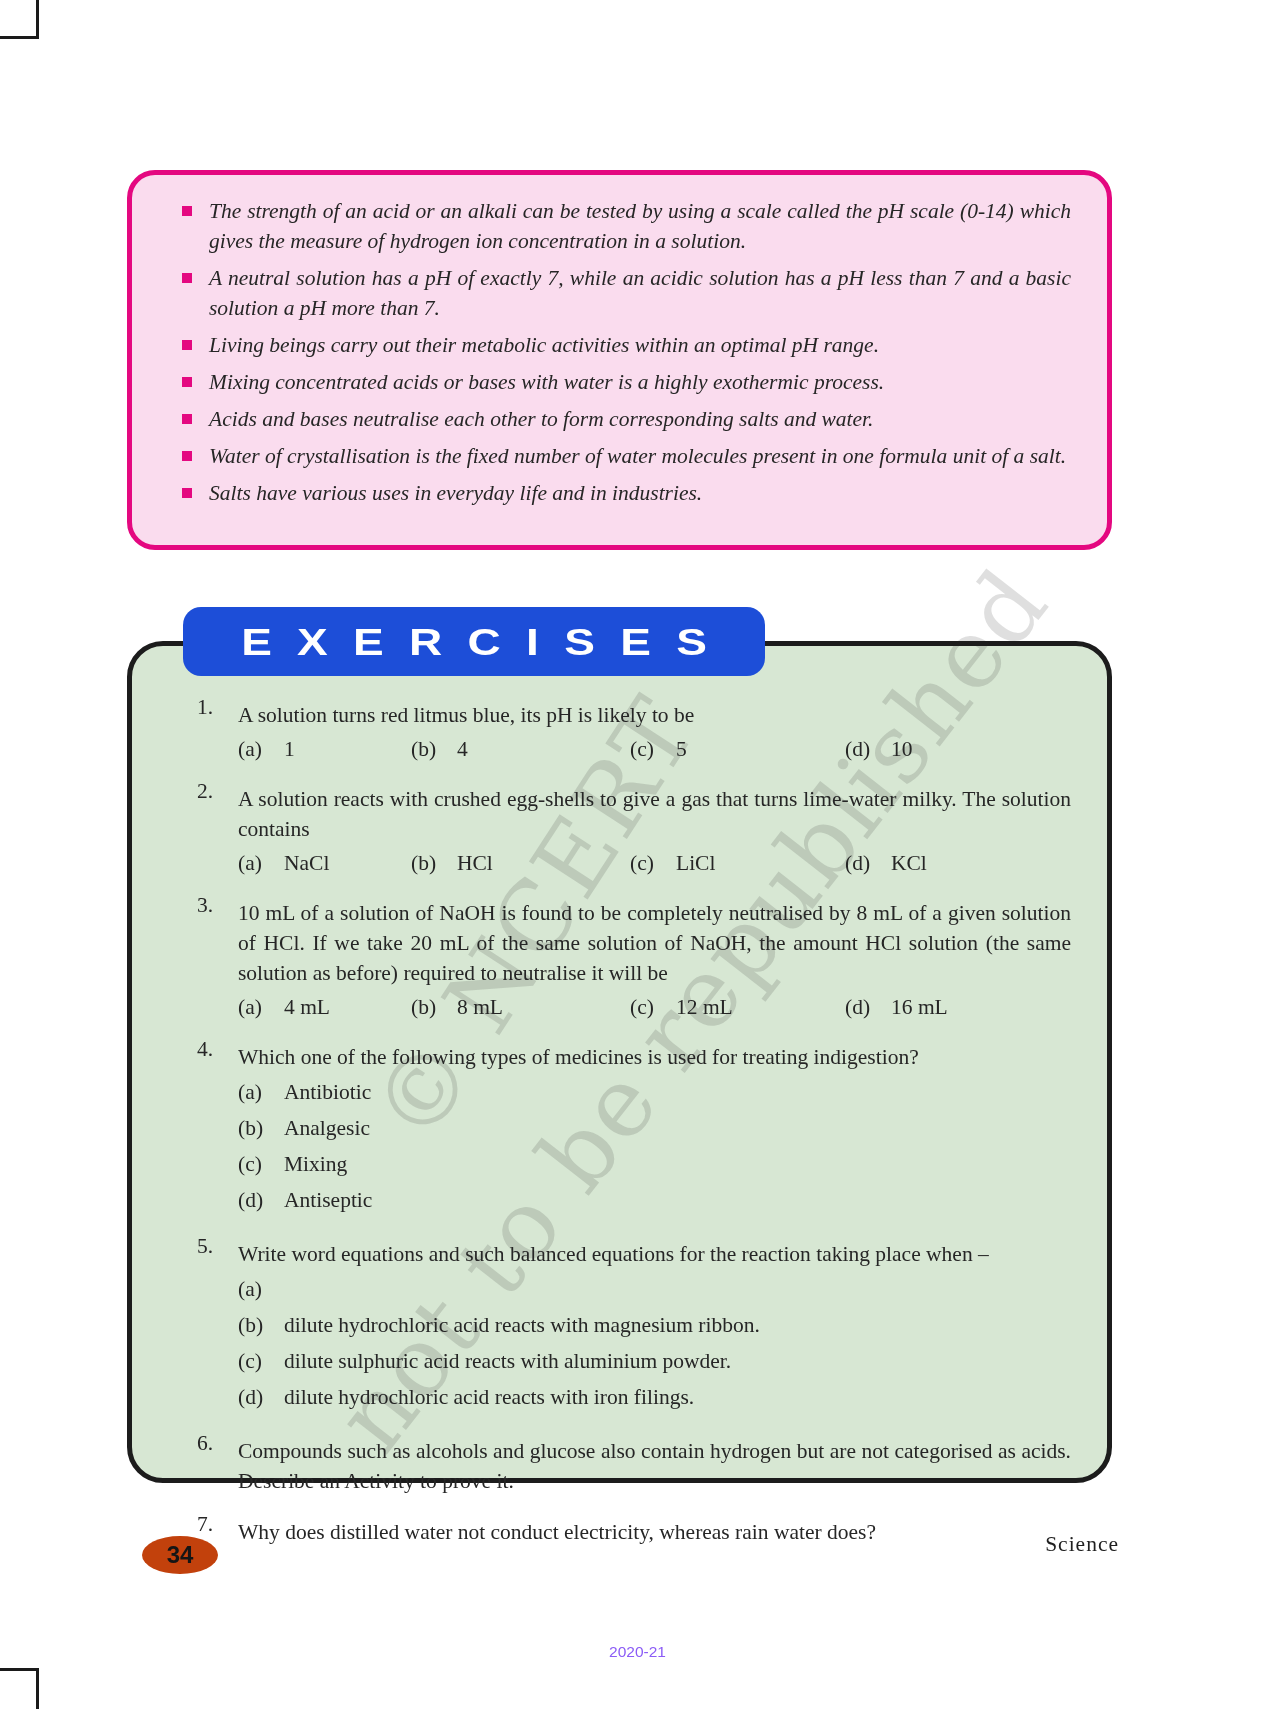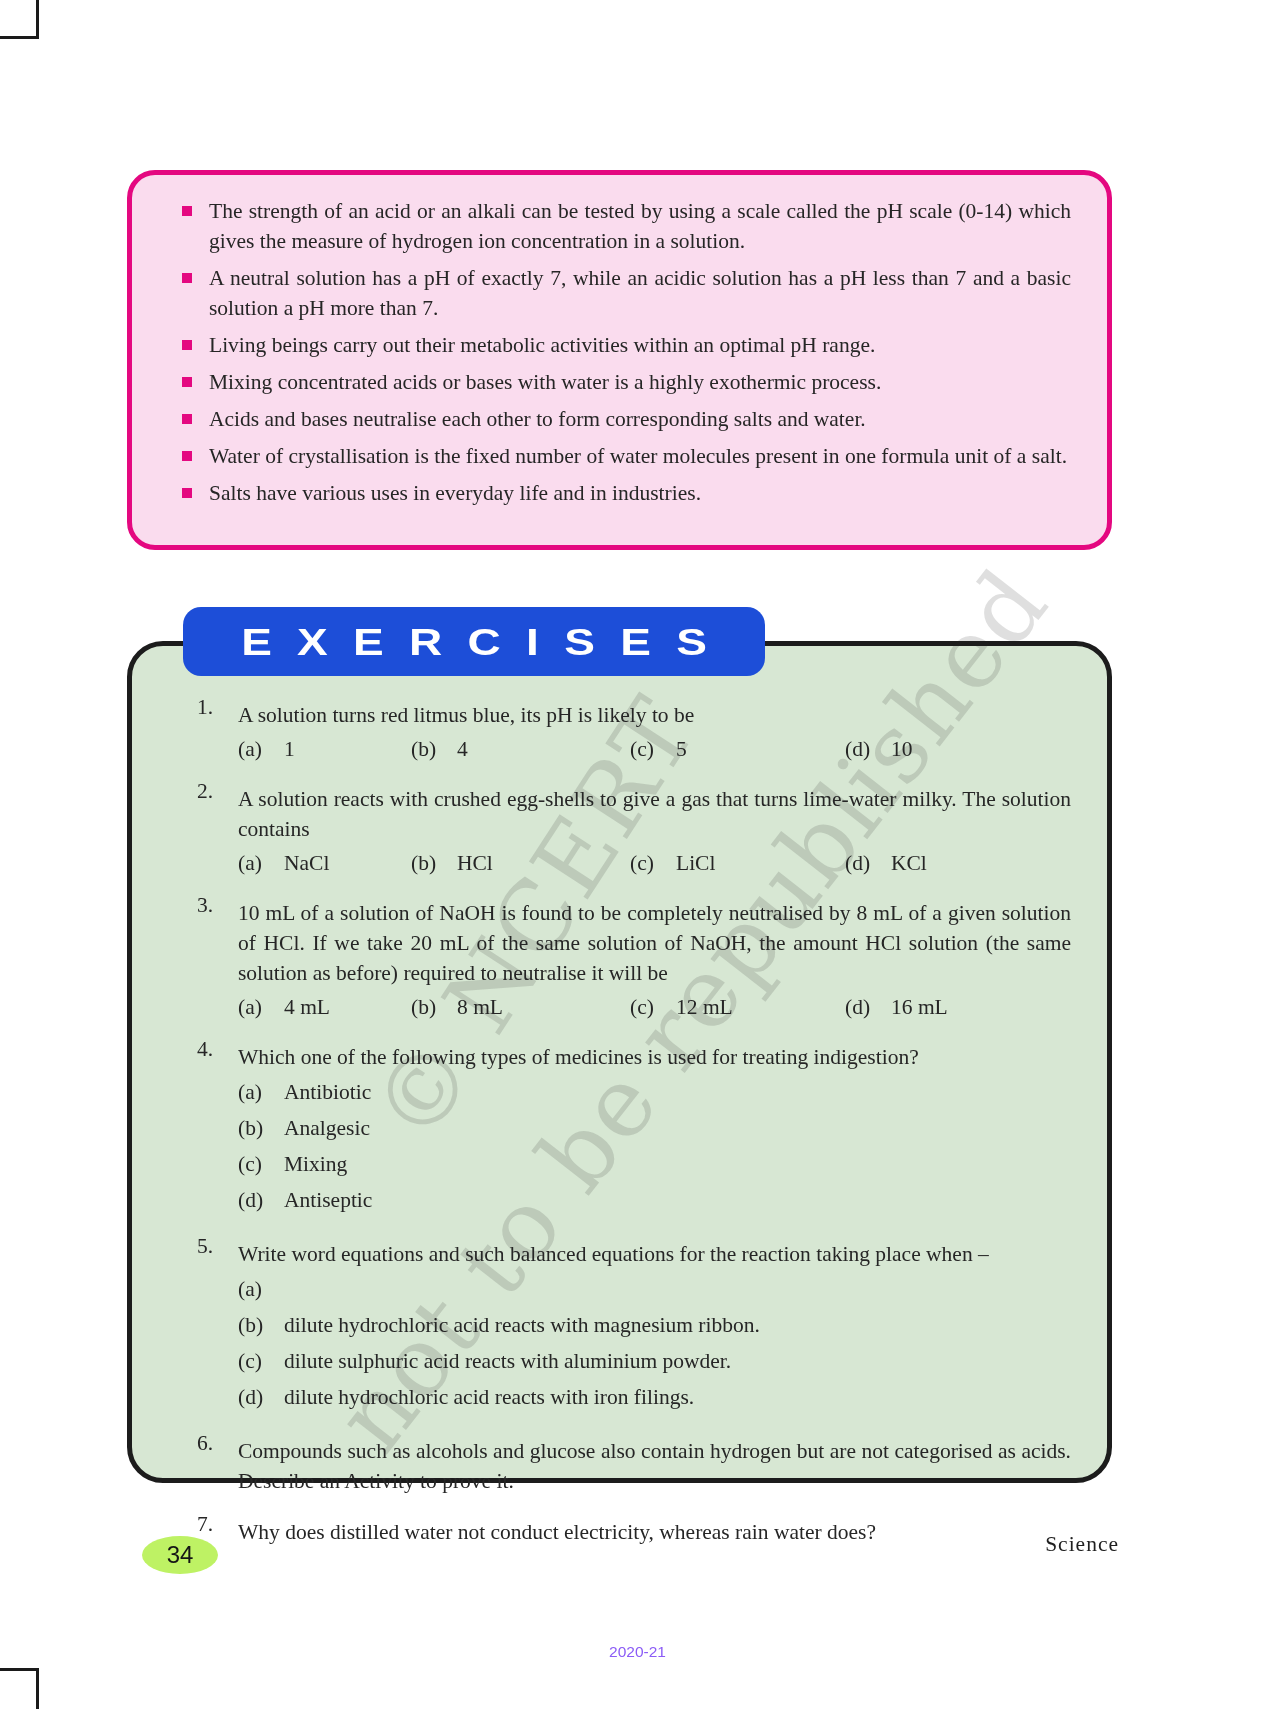--- a/index.html
+++ b/index.html
@@ -11,21 +11,21 @@
   
   .crop-tl { position:absolute; left:0; top:0; width:36px; height:36px;
     border-right:3px solid #1a1a1a; border-bottom:3px solid #1a1a1a; }
   .crop-bl { position:absolute; left:0; top:1668px; width:36px; height:41px;
     border-right:3px solid #1a1a1a; border-top:3px solid #1a1a1a; }
 
   
   .summary-box {
     position:absolute; left:127px; top:170px; width:985px; height:380px;
     box-sizing:border-box; background:#fadcee; border:5px solid #e40880;
-    border-radius:28px; padding:21px 36px 0 50px;
+    border-radius:28px; padding:21px 36px 0 50px;font-style:italic;
   }
   .bullet-item { display:flex; margin-bottom:7px; font-size:21.5px; line-height:30px; }
   .bullet-marker { flex:none; width:10px; height:10px; background:#e40880; margin:10px 17px 0 0; }
   .bullet-text { text-align:justify; }
 
   
   .exercises-tab {
     position:absolute; left:183px; top:607px; width:582px; height:69px;
     background:#1d4ed8; border-radius:18px; z-index:4;
     display:flex; align-items:center; justify-content:center;
@@ -57,23 +57,23 @@
     position:absolute; z-index:10; pointer-events:none; white-space:nowrap;
     font-family:"DejaVu Serif",serif; font-size:96px; color:rgba(40,40,40,0.15);
     letter-spacing:2px;
   }
   .wm-1 { left:535px; top:920px; transform:translate(-50%,-50%) rotate(-57deg); }
   .wm-2 { left:692px; top:1010px; transform:translate(-50%,-50%) rotate(-52deg); }
 
   
   .page-badge {
     position:absolute; left:142px; top:1536px; width:76px; height:38px;
-    background:#bef264; border-radius:50%;
+    background:#c2410c; border-radius:50%;
     display:flex; align-items:center; justify-content:center;
-    font-family:"Liberation Sans","DejaVu Sans",sans-serif; font-weight:normal;
+    font-family:"Liberation Sans","DejaVu Sans",sans-serif; font-weight:bold;
     font-size:24px; color:#151515;
   }
   .footer-science { position:absolute; right:156px; top:1532px; font-size:21.5px; letter-spacing:1px; color:#1f1f1f; }
   .footer-year {
     position:absolute; left:0; top:1643px; width:100%; text-align:center;
     font-family:"Liberation Sans","DejaVu Sans",sans-serif; font-size:15.5px; color:#8b5cf6;
   }
 </style>
 </head>
 <body>

